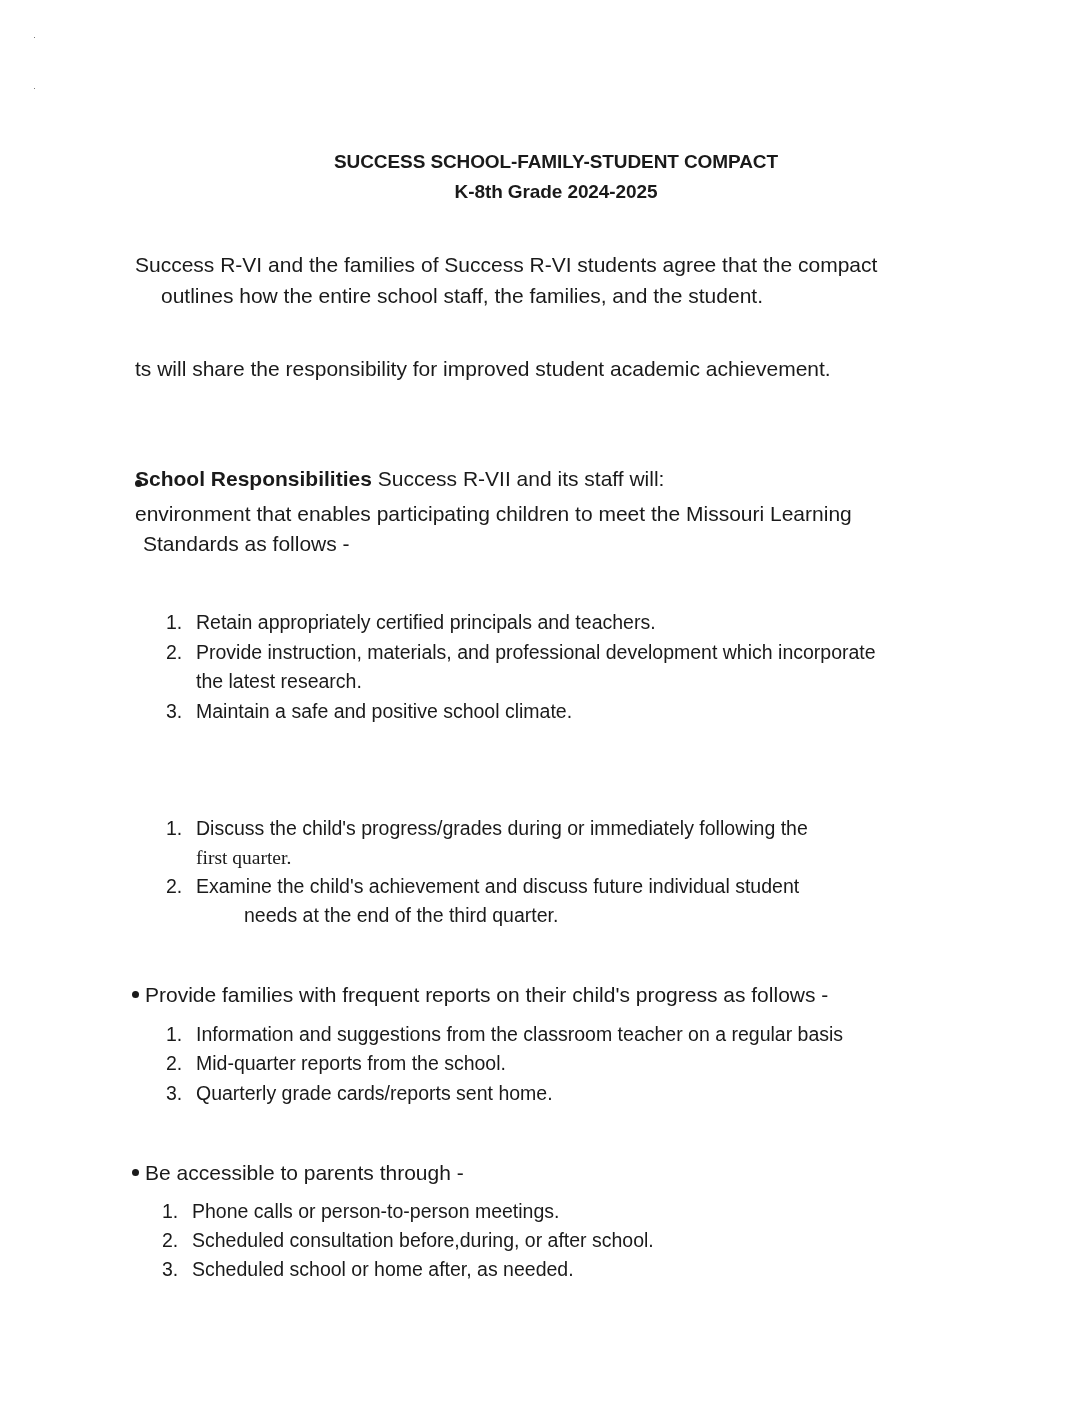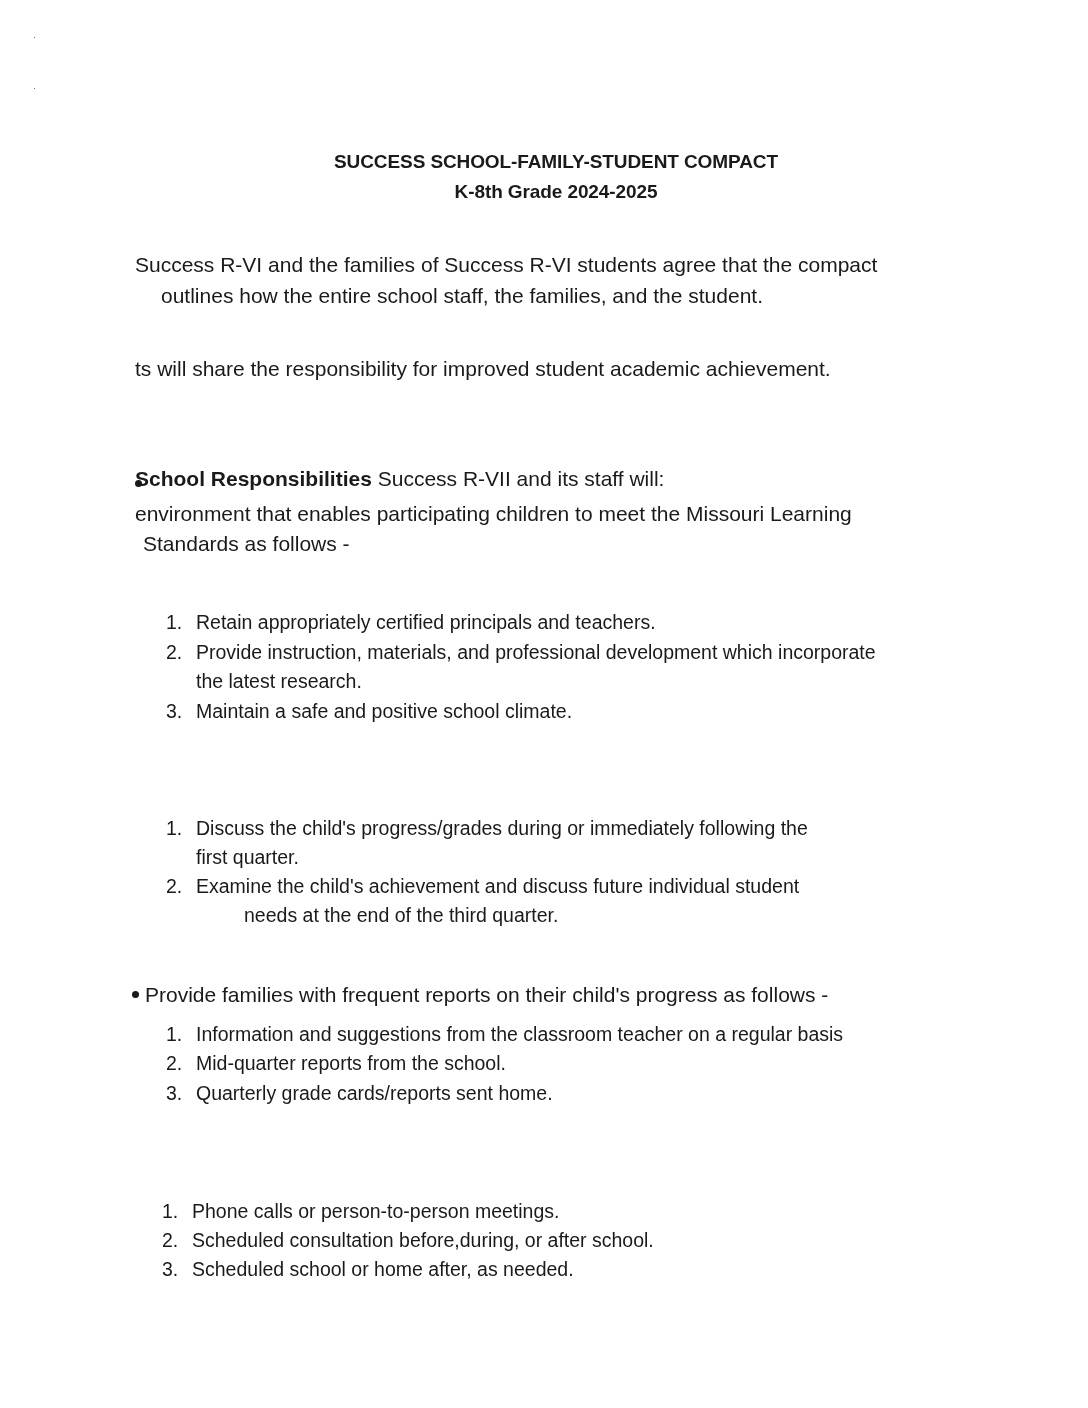--- a/index.html
+++ b/index.html
@@ -72,21 +72,21 @@
     <span class="item-text" style="top:29px;">the latest research.</span>
   </div>
   <div class="list-item" style="left:154px;top:697px;">
     <span class="num">3.</span>
     <span class="item-text">Maintain a safe and positive school climate.</span>
   </div>
 
   <div class="list-item" style="left:154px;top:814px;">
     <span class="num">1.</span>
     <span class="item-text">Discuss the child's progress/grades during or immediately following the</span>
-    <span class="item-text" style="top:29px;">first quarter.</span>
+    <span class="item-text" style="top:29px;font-family:Liberation Serif, serif;">first quarter.</span>
   </div>
   <div class="list-item" style="left:154px;top:872px;">
     <span class="num">2.</span>
     <span class="item-text">Examine the child's achievement and discuss future individual student</span>
     <span class="item-text" style="top:29px;margin-left:48px;">needs at the end of the third quarter.</span>
   </div>
 
   <div class="abs" style="left:120px;top:980px;">
     <span class="bullet-dot"></span><span>Provide families with frequent reports on their child's progress as follows -</span>
   </div>
@@ -96,20 +96,23 @@
   </div>
   <div class="list-item" style="left:154px;top:1049px;">
     <span class="num">2.</span>
     <span class="item-text">Mid-quarter reports from the school.</span>
   </div>
   <div class="list-item" style="left:154px;top:1079px;">
     <span class="num">3.</span>
     <span class="item-text">Quarterly grade cards/reports sent home.</span>
   </div>
 
+  <div class="abs" style="left:120px;top:1158px;">
+    <span class="bullet-dot"></span><span>Be accessible to parents through -</span>
+  </div>
   <div class="list-item" style="left:150px;top:1197px;">
     <span class="num">1.</span>
     <span class="item-text">Phone calls or person-to-person meetings.</span>
   </div>
   <div class="list-item" style="left:150px;top:1226px;">
     <span class="num">2.</span>
     <span class="item-text">Scheduled consultation before,during, or after school.</span>
   </div>
   <div class="list-item" style="left:150px;top:1255px;">
     <span class="num">3.</span>

